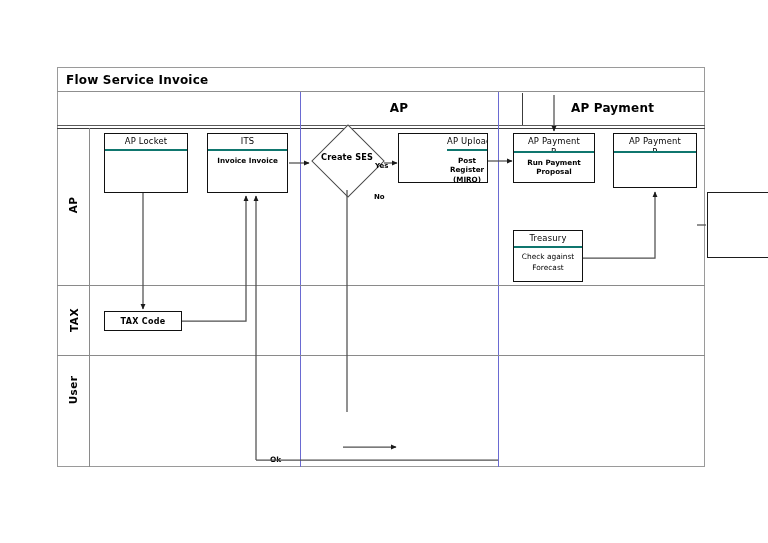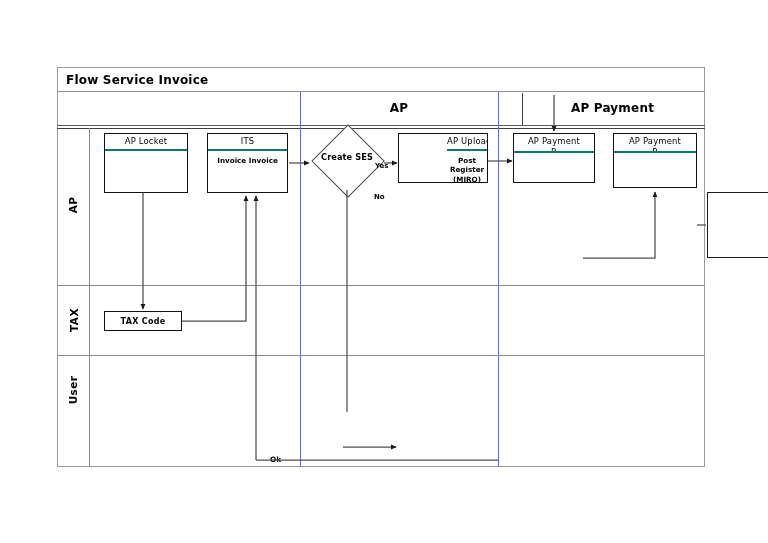--- a/index.html
+++ b/index.html
@@ -140,29 +140,34 @@
   <div class="abs task" id="b-apupload">
     <div class="hd">AP Uploader</div>
     <div class="bd">Post Register (MIRO)</div>
   </div>
 
   <div class="abs task" id="b-appay1">
     <div class="hd clip">
       <i>AP Payment</i>
       <i>R</i>
     </div>
+    <div class="bd">Run Payment Proposal</div>
   </div>
 
   <div class="abs task" id="b-appay2">
     <div class="hd clip">
       <i>AP Payment</i>
       <i>P</i>
     </div>
   </div>
 
+  <div class="abs task" id="b-treasury">
+    <div class="hd">Treasury</div>
+    <div class="bd">Check against Forecast</div>
+  </div>
 
   <div class="abs" id="b-taxcode">TAX Code</div>
 
 
   <div class="abs" id="b-partial"></div>
 
   <div class="abs" id="gw">
     <div class="dia"></div>
     <div class="tx">Create SES</div>
   </div>

